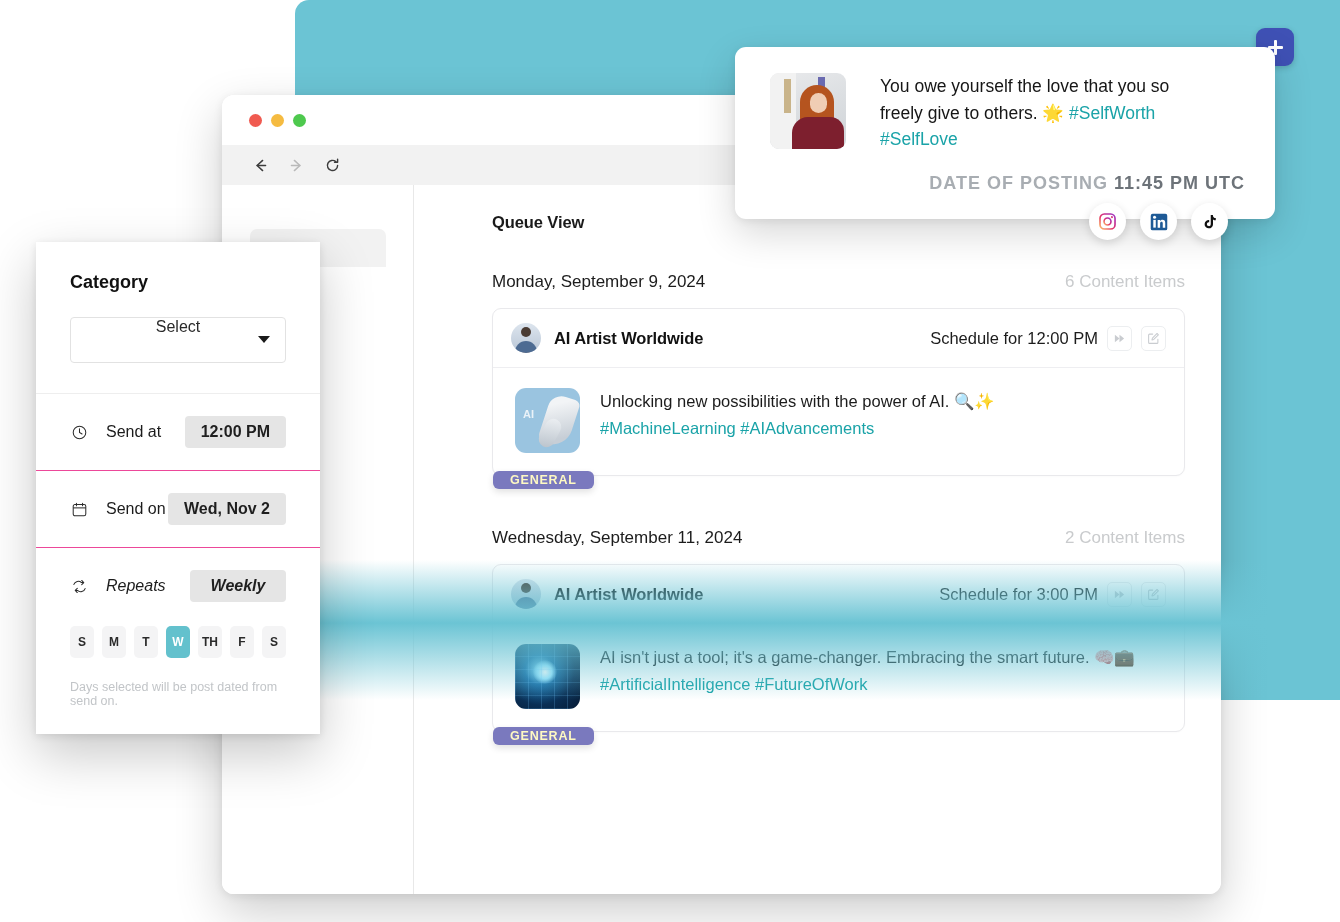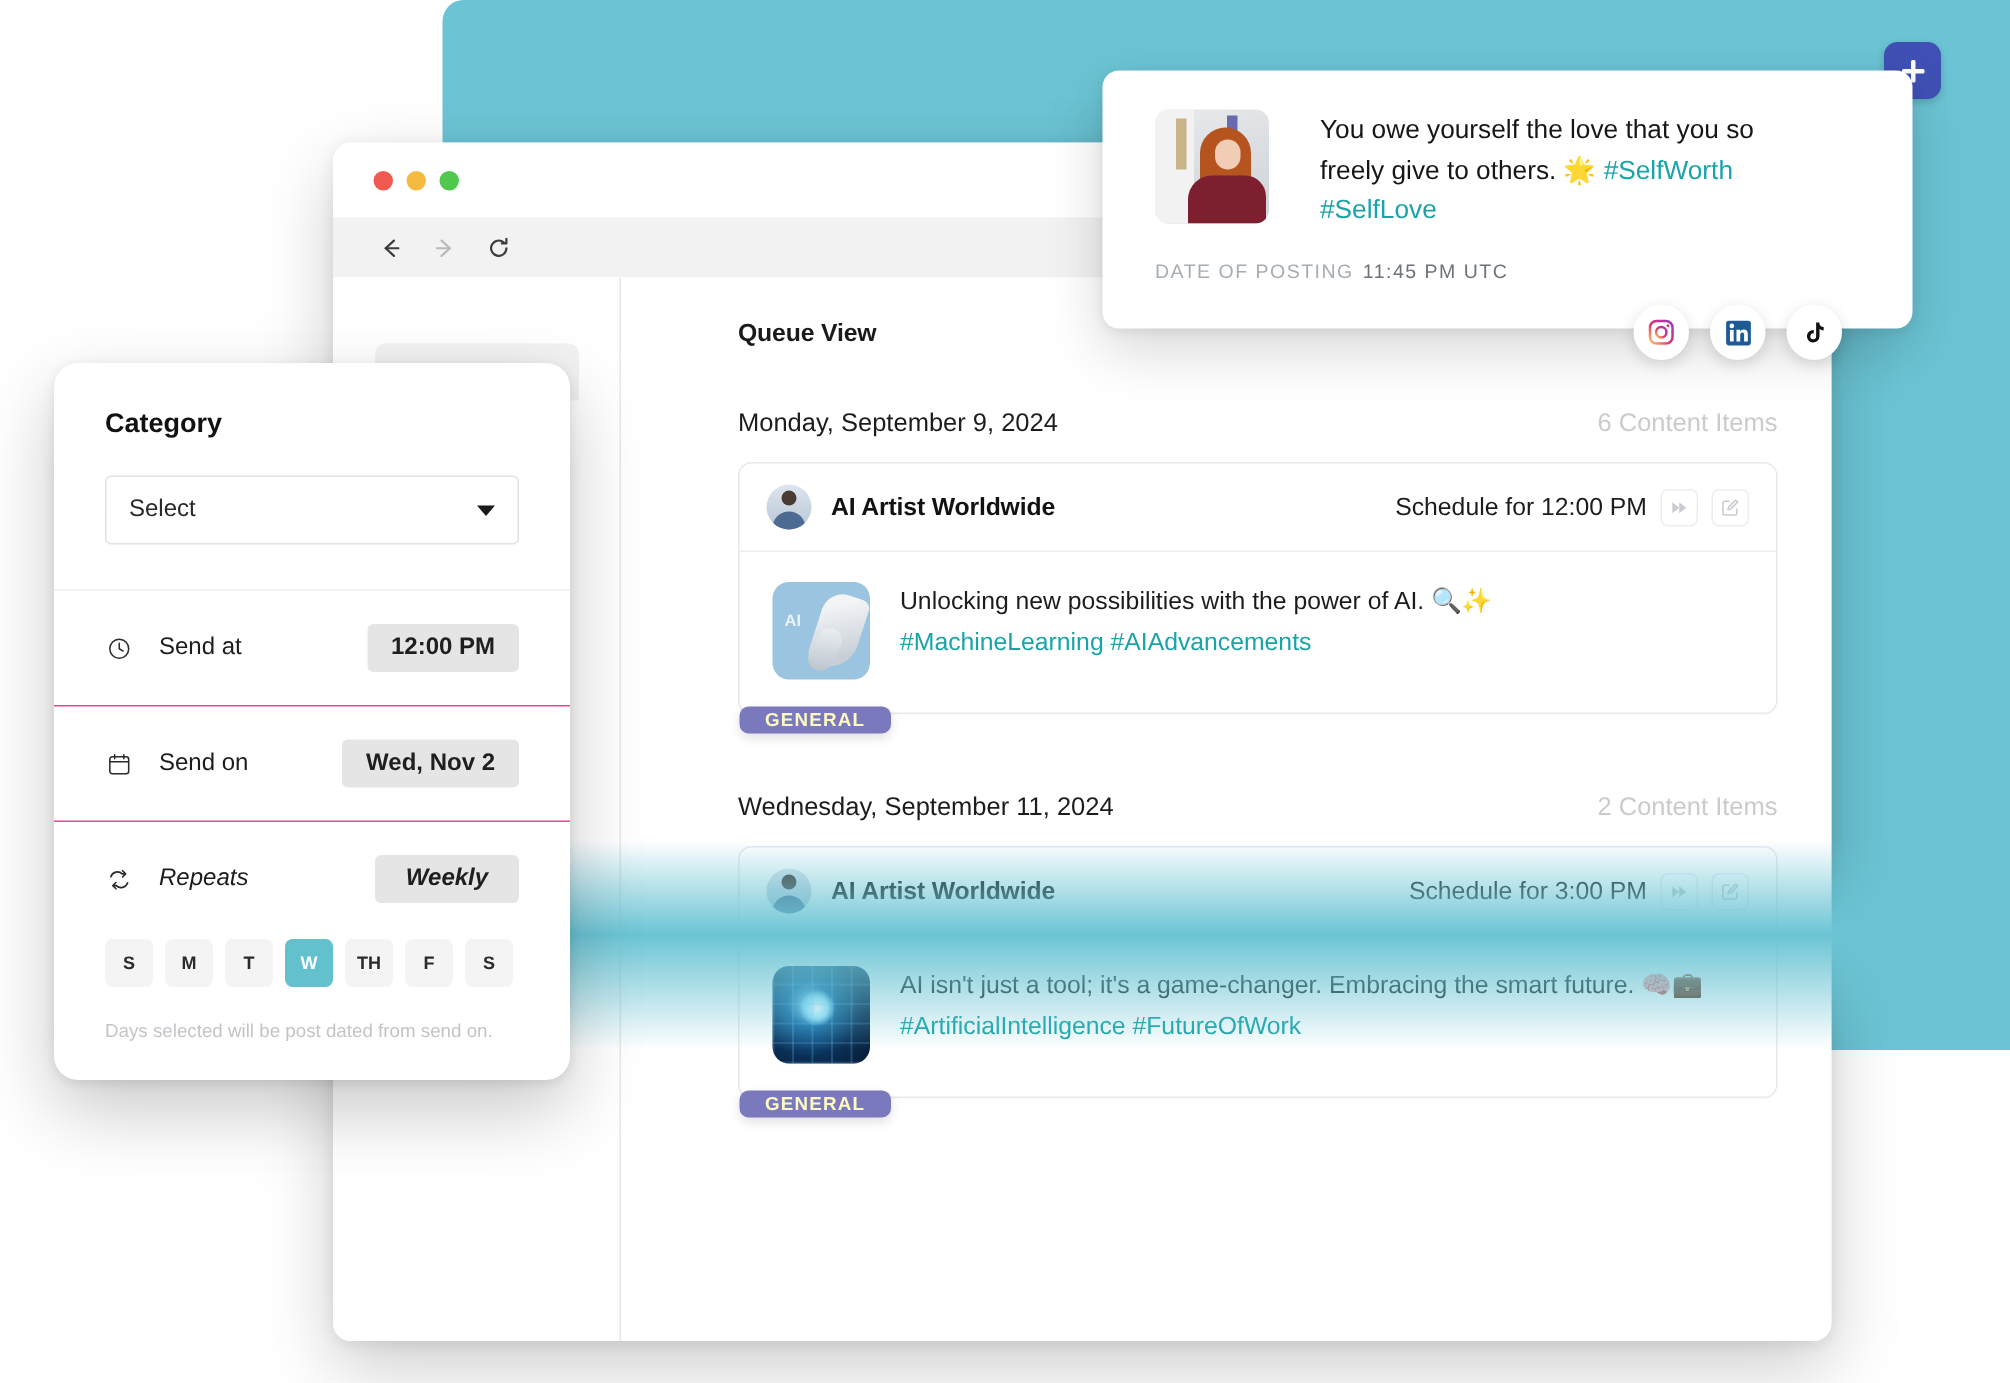--- a/index.html
+++ b/index.html
@@ -145,44 +145,44 @@
     position:relative; overflow:hidden;
   }
   .notif-thumb .hair { position:absolute; left:30px; top:12px; width:34px; height:46px; border-radius:17px 17px 12px 12px; background:#b5541f; }
   .notif-thumb .face { position:absolute; left:40px; top:20px; width:17px; height:20px; border-radius:9px; background:#f0cdb4; }
   .notif-thumb .shirt { position:absolute; left:22px; bottom:0; width:52px; height:32px; border-radius:16px 14px 0 0; background:#7d1f2e; }
   .notif-thumb .wall { position:absolute; left:0; top:0; width:26px; height:76px; background:#f2f2f2; }
   .notif-thumb .strip { position:absolute; left:14px; top:6px; width:7px; height:34px; background:#c9b48a; }
   .notif-thumb .jar { position:absolute; left:48px; top:4px; width:7px; height:14px; background:#6a6ab0; }
 
   .notif-text { margin-left:34px; font-size:17.5px; line-height:1.52; color:#161616; }
-  .notif-meta { margin-top:20px; font-size:13px; font-weight:400; letter-spacing:1px; }
+  .notif-meta { margin-top:20px; font-size:18px; font-weight:700; letter-spacing:1px;text-align:right; }
   .notif-meta .lbl { color:#a8adb2; }
   .notif-meta .val { color:#6d7379; margin-left:6px; }
 
   .social-row { position:absolute; left:1089px; top:203px; display:flex; gap:14px; }
   .social {
     width:37px; height:37px; border-radius:50%; background:#fff;
     display:flex; align-items:center; justify-content:center;
     box-shadow: 0 3px 10px rgba(0,0,0,.14);
     cursor:pointer;
   }
 
   
   .category-card {
-    position:absolute; left:36px; top:242px; width:344px;
-    background:#fff; border-radius:16px;
+    position:absolute; left:36px; top:242px; width:284px;
+    background:#fff; border-radius:0;
     box-shadow: 0 20px 50px rgba(0,0,0,.22), 0 2px 8px rgba(0,0,0,.10);
     overflow:hidden;
   }
   .cat-sec { padding: 30px 34px 30px 34px; border-bottom:1px solid #eeeeee; }
   .cat-title { font-size:18px; font-weight:700; color:#111; }
   .cat-select {
     margin-top:24px; height:46px; border:1px solid #e2e2e2; border-radius:4px;
-    display:flex; align-items:center; padding: 0 15px; cursor:pointer; background:#fff;
+    display:flex; align-items:center; padding: 0 15px; cursor:pointer; background:#fff;flex-direction:column;
   }
   .cat-select .placeholder { font-size:16px; color:#2a2a2a; }
   .caret { margin-left:auto; width:0; height:0; border-left:6px solid transparent; border-right:6px solid transparent; border-top:7px solid #1a1a1a; }
 
   .row-sec { padding: 22px 34px; border-bottom:1px solid #ec4899; display:flex; align-items:center; }
   .row-ico { width:18px; height:18px; flex:0 0 auto; display:flex; align-items:center; justify-content:center; }
   .row-label { font-size:16px; color:#1c1c1c; margin-left:18px; }
   .pill {
     margin-left:auto; background:#e5e5e5; border-radius:4px;
     padding: 7px 16px; font-size:16px; font-weight:700; color:#1f1f1f;

